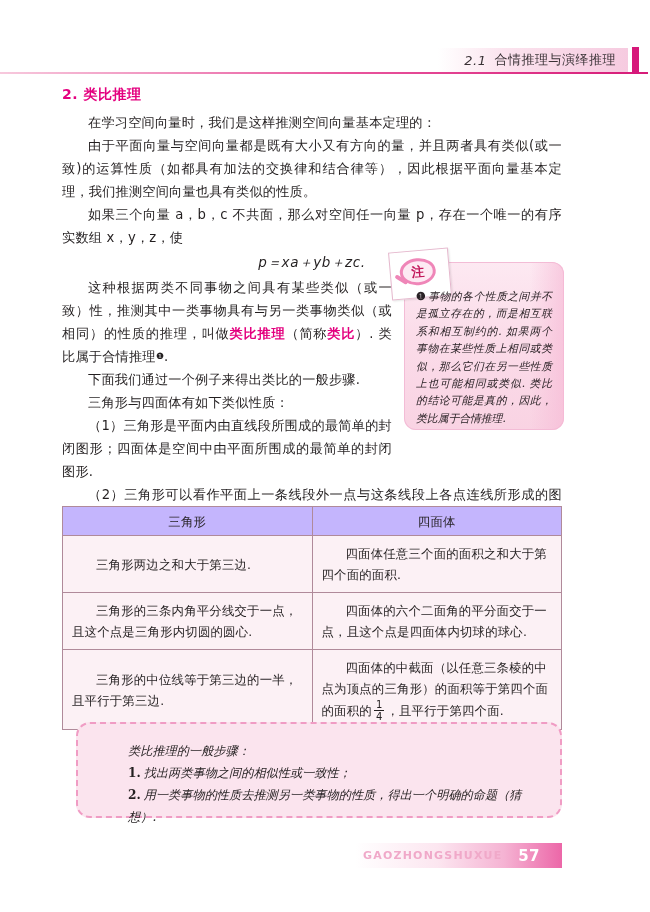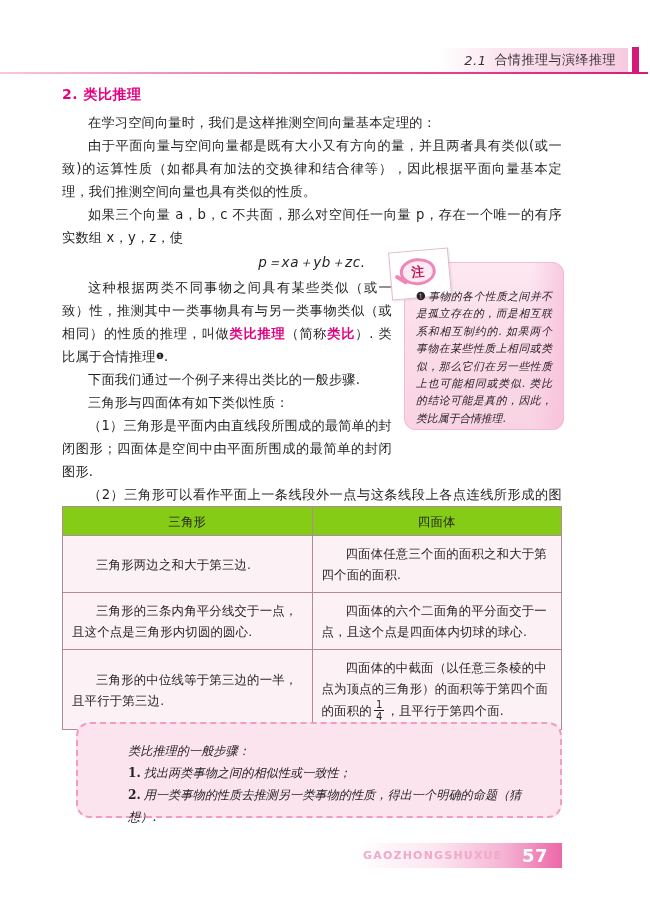--- a/index.html
+++ b/index.html
@@ -187,21 +187,21 @@
     table-layout: fixed;
   }
   .cmp-table th, .cmp-table td {
     border: 1px solid #b08a9a;
     vertical-align: middle;
     font-size: 12.4px;
     line-height: 21px;
     letter-spacing: 0.2px;
   }
   .cmp-table th {
-    background: #84cc16;
+    background: #c4b5fd;
     font-weight: normal;
     text-align: center;
     height: 24px;
     padding: 2px 0;
   }
   .cmp-table td {
     background: #fcf1f5;
     padding: 7px 9px;
   }
   .cmp-table td.c-left { width: 157px; text-indent: 24px; }
@@ -258,22 +258,22 @@
   }
   .footer .brand {
     font-size: 11px;
     color: #f0a9c9;
     letter-spacing: 1.2px;
     margin-left: 8px;
     font-weight: bold;
   }
   .footer .pageno {
     position: absolute;
-    right: 14px;
-    font-size: 18px;
+    right: 22px;
+    font-size: 15px;
     font-weight: bold;
     color: #ffffff;
     letter-spacing: 0.5px;
   }
 </style>
 </head>
 <body>
 
 <div class="header-zone">
   <div class="header-rule"></div>

